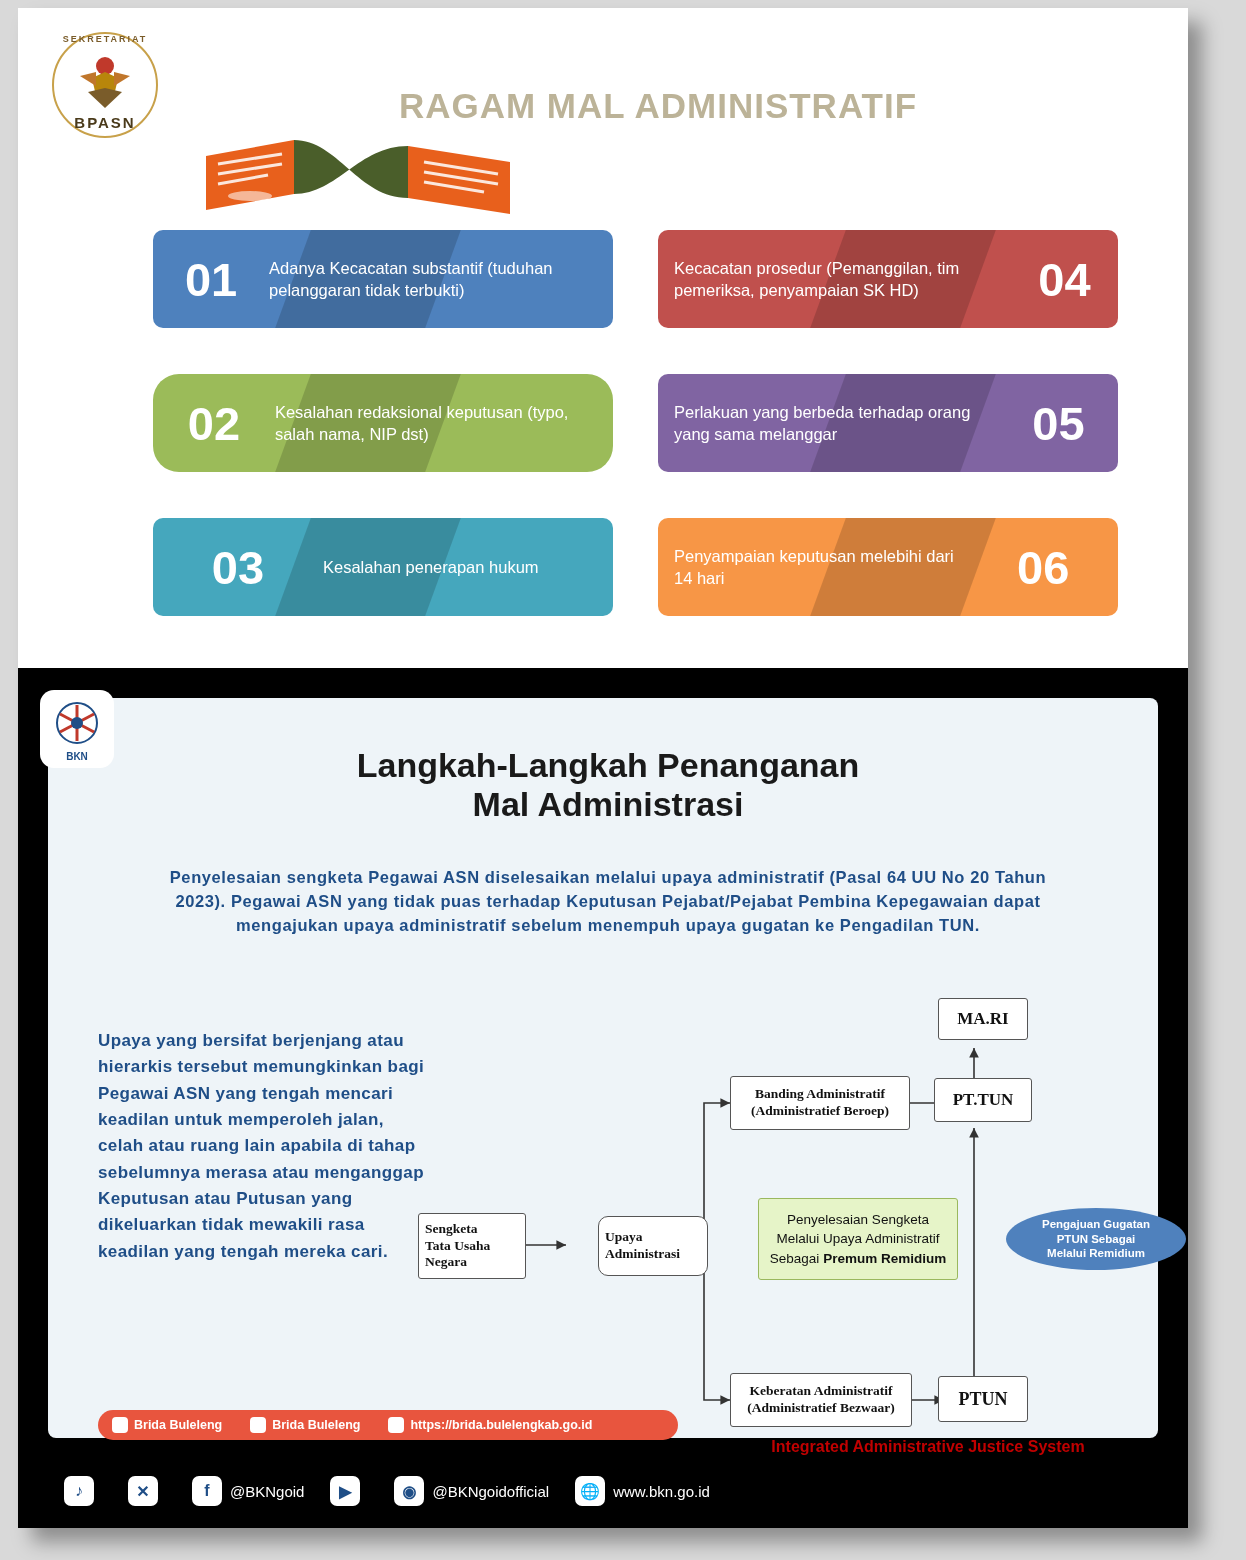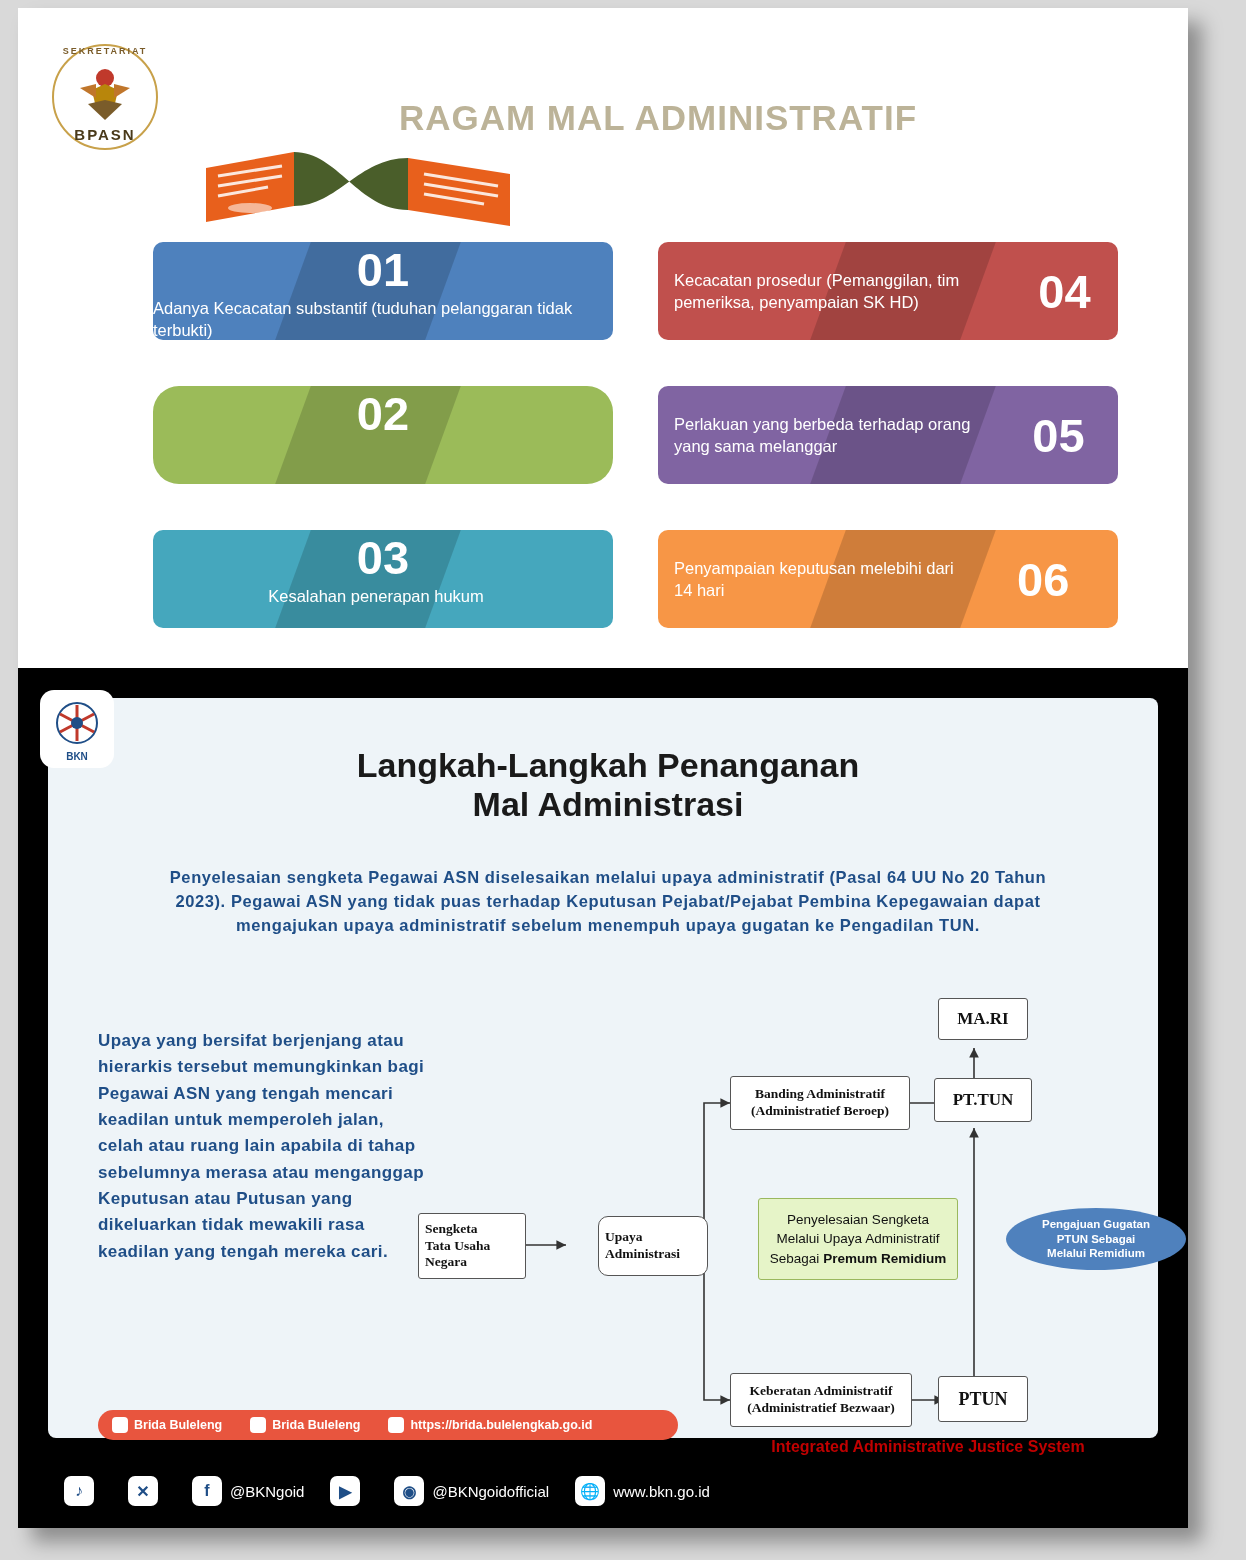--- a/index.html
+++ b/index.html
@@ -12,21 +12,21 @@
   .page {
     position: absolute;
     left: 18px; top: 8px;
     width: 1170px; height: 1520px;
     background: #ffffff;
     box-shadow: 14px 14px 18px rgba(0,0,0,0.35);
   }
 
   
   .top {
-    position: absolute; left: 0; top: 12px;
+    position: absolute; left: 0; top: 0;
     width: 100%; height: 668px;
     background: #ffffff;
     padding-left: 44px;
   }
 
   .logo-bpasn {
     position: absolute; left: 20px; top: 14px;
     width: 130px; height: 120px;
   }
   .logo-ring {
@@ -54,21 +54,21 @@
   }
 
   .ribbon { position: absolute; left: 180px; top: 120px; width: 320px; height: 90px; }
 
   
   .card {
     position: absolute;
     width: 460px; height: 98px;
     border-radius: 10px;
     overflow: hidden;
-    display: flex; align-items: center; flex-direction: column;
+    display: flex; align-items: center;
   }
   .card .slash {
     position: absolute; top: 0; height: 100%;
     width: 150px;
     background: rgba(0,0,0,0.16);
     transform: skewX(-20deg);
   }
   .card .num {
     position: relative;
     font-size: 47px; font-weight: bold; color: #ffffff;
@@ -230,20 +230,21 @@
 
     <div class="card c1">
       <div class="slash"></div>
       <div class="num">01</div>
       <div class="txt">Adanya Kecacatan substantif (tuduhan pelanggaran tidak terbukti)</div>
     </div>
 
     <div class="card c2">
       <div class="slash"></div>
       <div class="num">02</div>
+      <div class="txt">Kesalahan redaksional keputusan (typo, salah nama, NIP dst)</div>
     </div>
 
     <div class="card c3">
       <div class="slash"></div>
       <div class="num">03</div>
       <div class="txt">Kesalahan penerapan hukum</div>
     </div>
 
     <div class="card c4 right">
       <div class="slash"></div>

